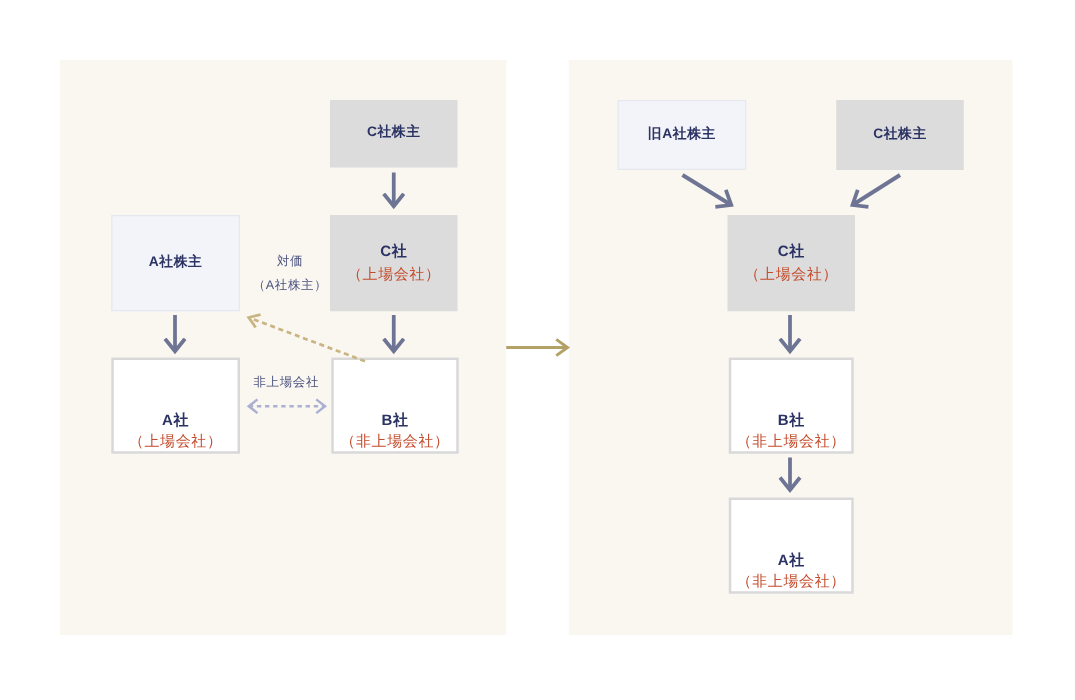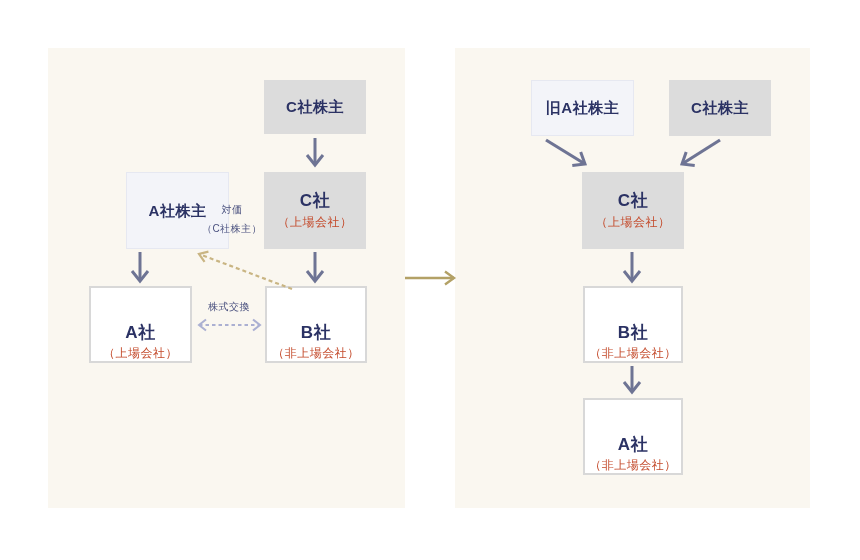--- a/index.html
+++ b/index.html
@@ -29,31 +29,31 @@
   .panel.before { left: 48px; }
   .panel.after  { left: 455px; width: 355px; }
 
   .box {
     position: absolute;
     display: flex; flex-direction: column;
     align-items: center; justify-content: center;
     gap: 3px; text-align: center;
   }
   .box.gray  { background: var(--gray-box-bg); }
-  .box.light { background: var(--light-box-bg); border: 1px solid var(--light-box-border); margin-left: 37px; }
+  .box.light { background: var(--light-box-bg); border: 1px solid var(--light-box-border); }
   .box.white { background: var(--white-box-bg); border: 2px solid var(--white-box-border); justify-content: flex-end; }
 
   .box .label {
     color: var(--navy-text);
     font-weight: bold;
-    font-size: 15px;
+    font-size: 11px;
     letter-spacing: 0.5px;
     line-height: 1.2;
   }
-  .box .label.big { font-size: 17px; }
+  .box .label.big { font-size: 12px; }
   .box .sublabel {
     color: var(--accent-red);
     font-size: 12px;
     line-height: 1.25;
     letter-spacing: 0.5px;
   }
 
   .annotation {
     position: absolute;
     color: var(--annotation-text);
@@ -100,24 +100,24 @@
     <span class="sublabel">（上場会社）</span>
   </div>
 
   <div class="box white" style="left:265px; top:286px; width:102px; height:77px;">
     <span class="label big">B社</span>
     <span class="sublabel">（非上場会社）</span>
   </div>
 
   <div class="annotation" style="left:186px; top:200px; width:92px;">
     <span style="display:block">対価</span>
-    <span style="display:block">（C社株主）</span>
+    <span style="display:block">（A社株主）</span>
   </div>
 
-  <div class="annotation" style="left:189px; top:297px; width:80px;">株式交換</div>
+  <div class="annotation" style="left:189px; top:297px; width:80px;">非上場会社</div>
 
   <div class="box light" style="left:494px; top:80px; width:103px; height:56px;">
     <span class="label">旧A社株主</span>
   </div>
 
   <div class="box gray" style="left:669px; top:80px; width:102px; height:56px;">
     <span class="label">C社株主</span>
   </div>
 
   <div class="box gray" style="left:582px; top:172px; width:102px; height:77px;">

